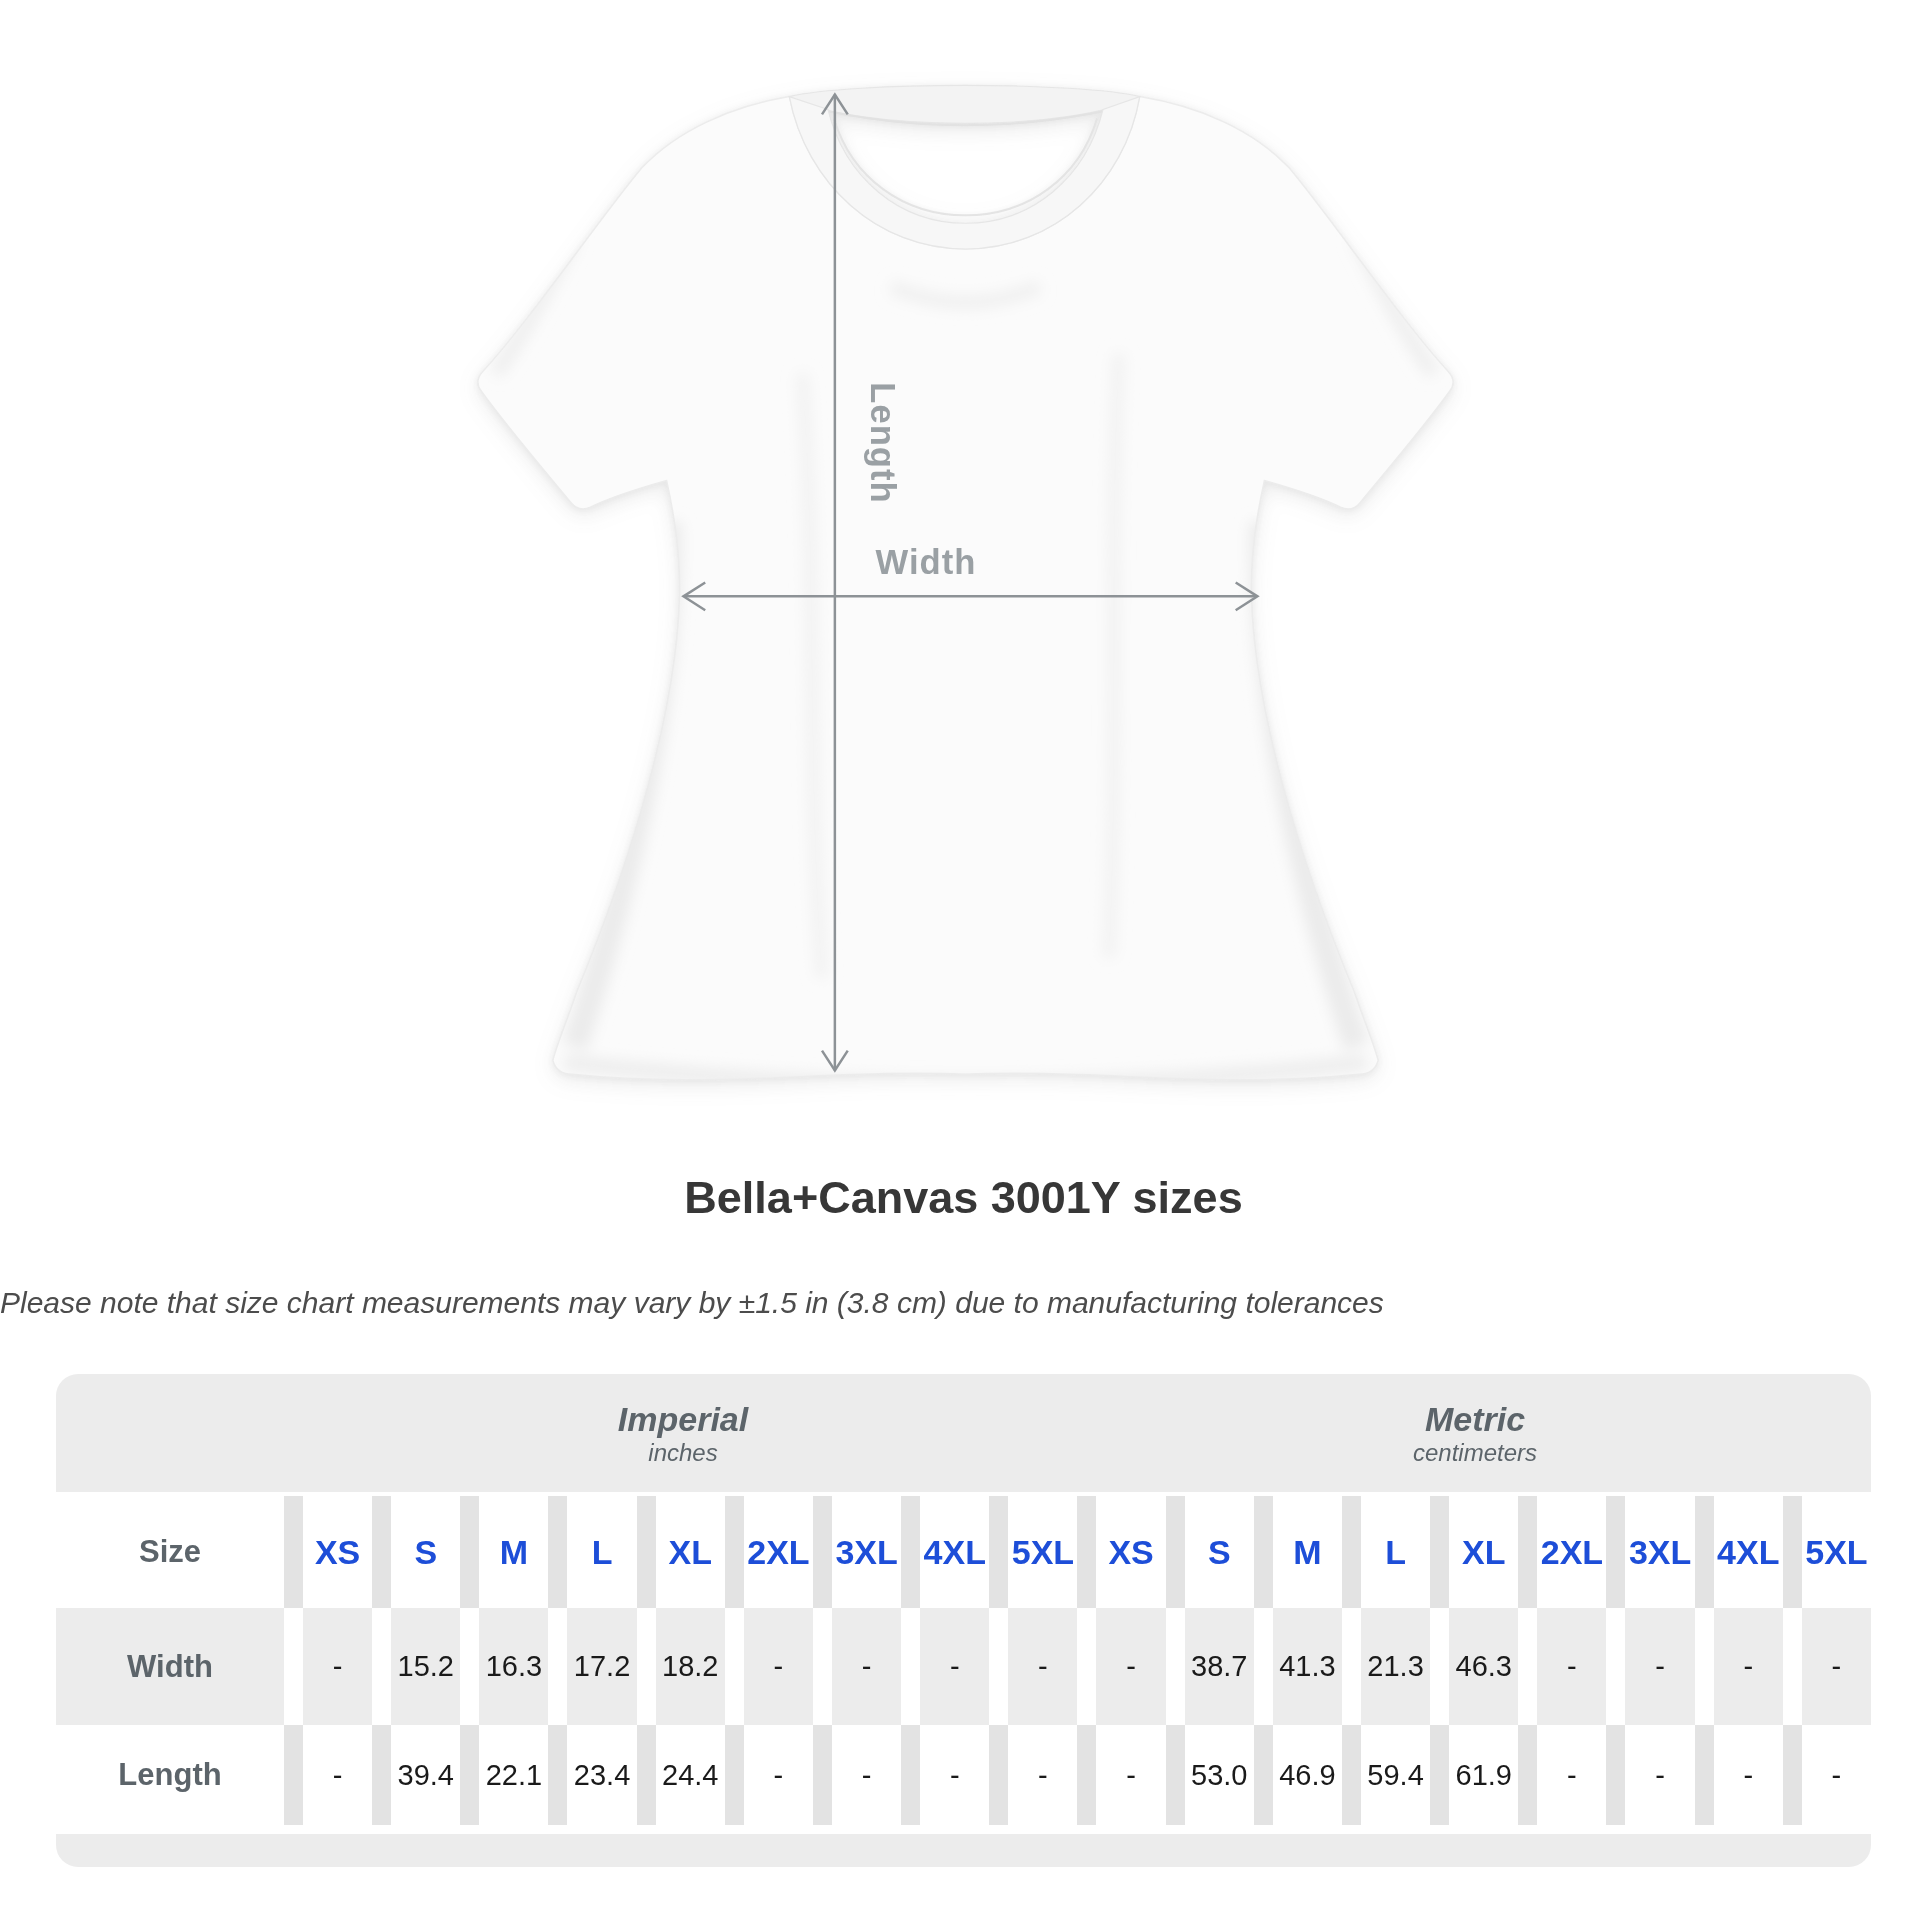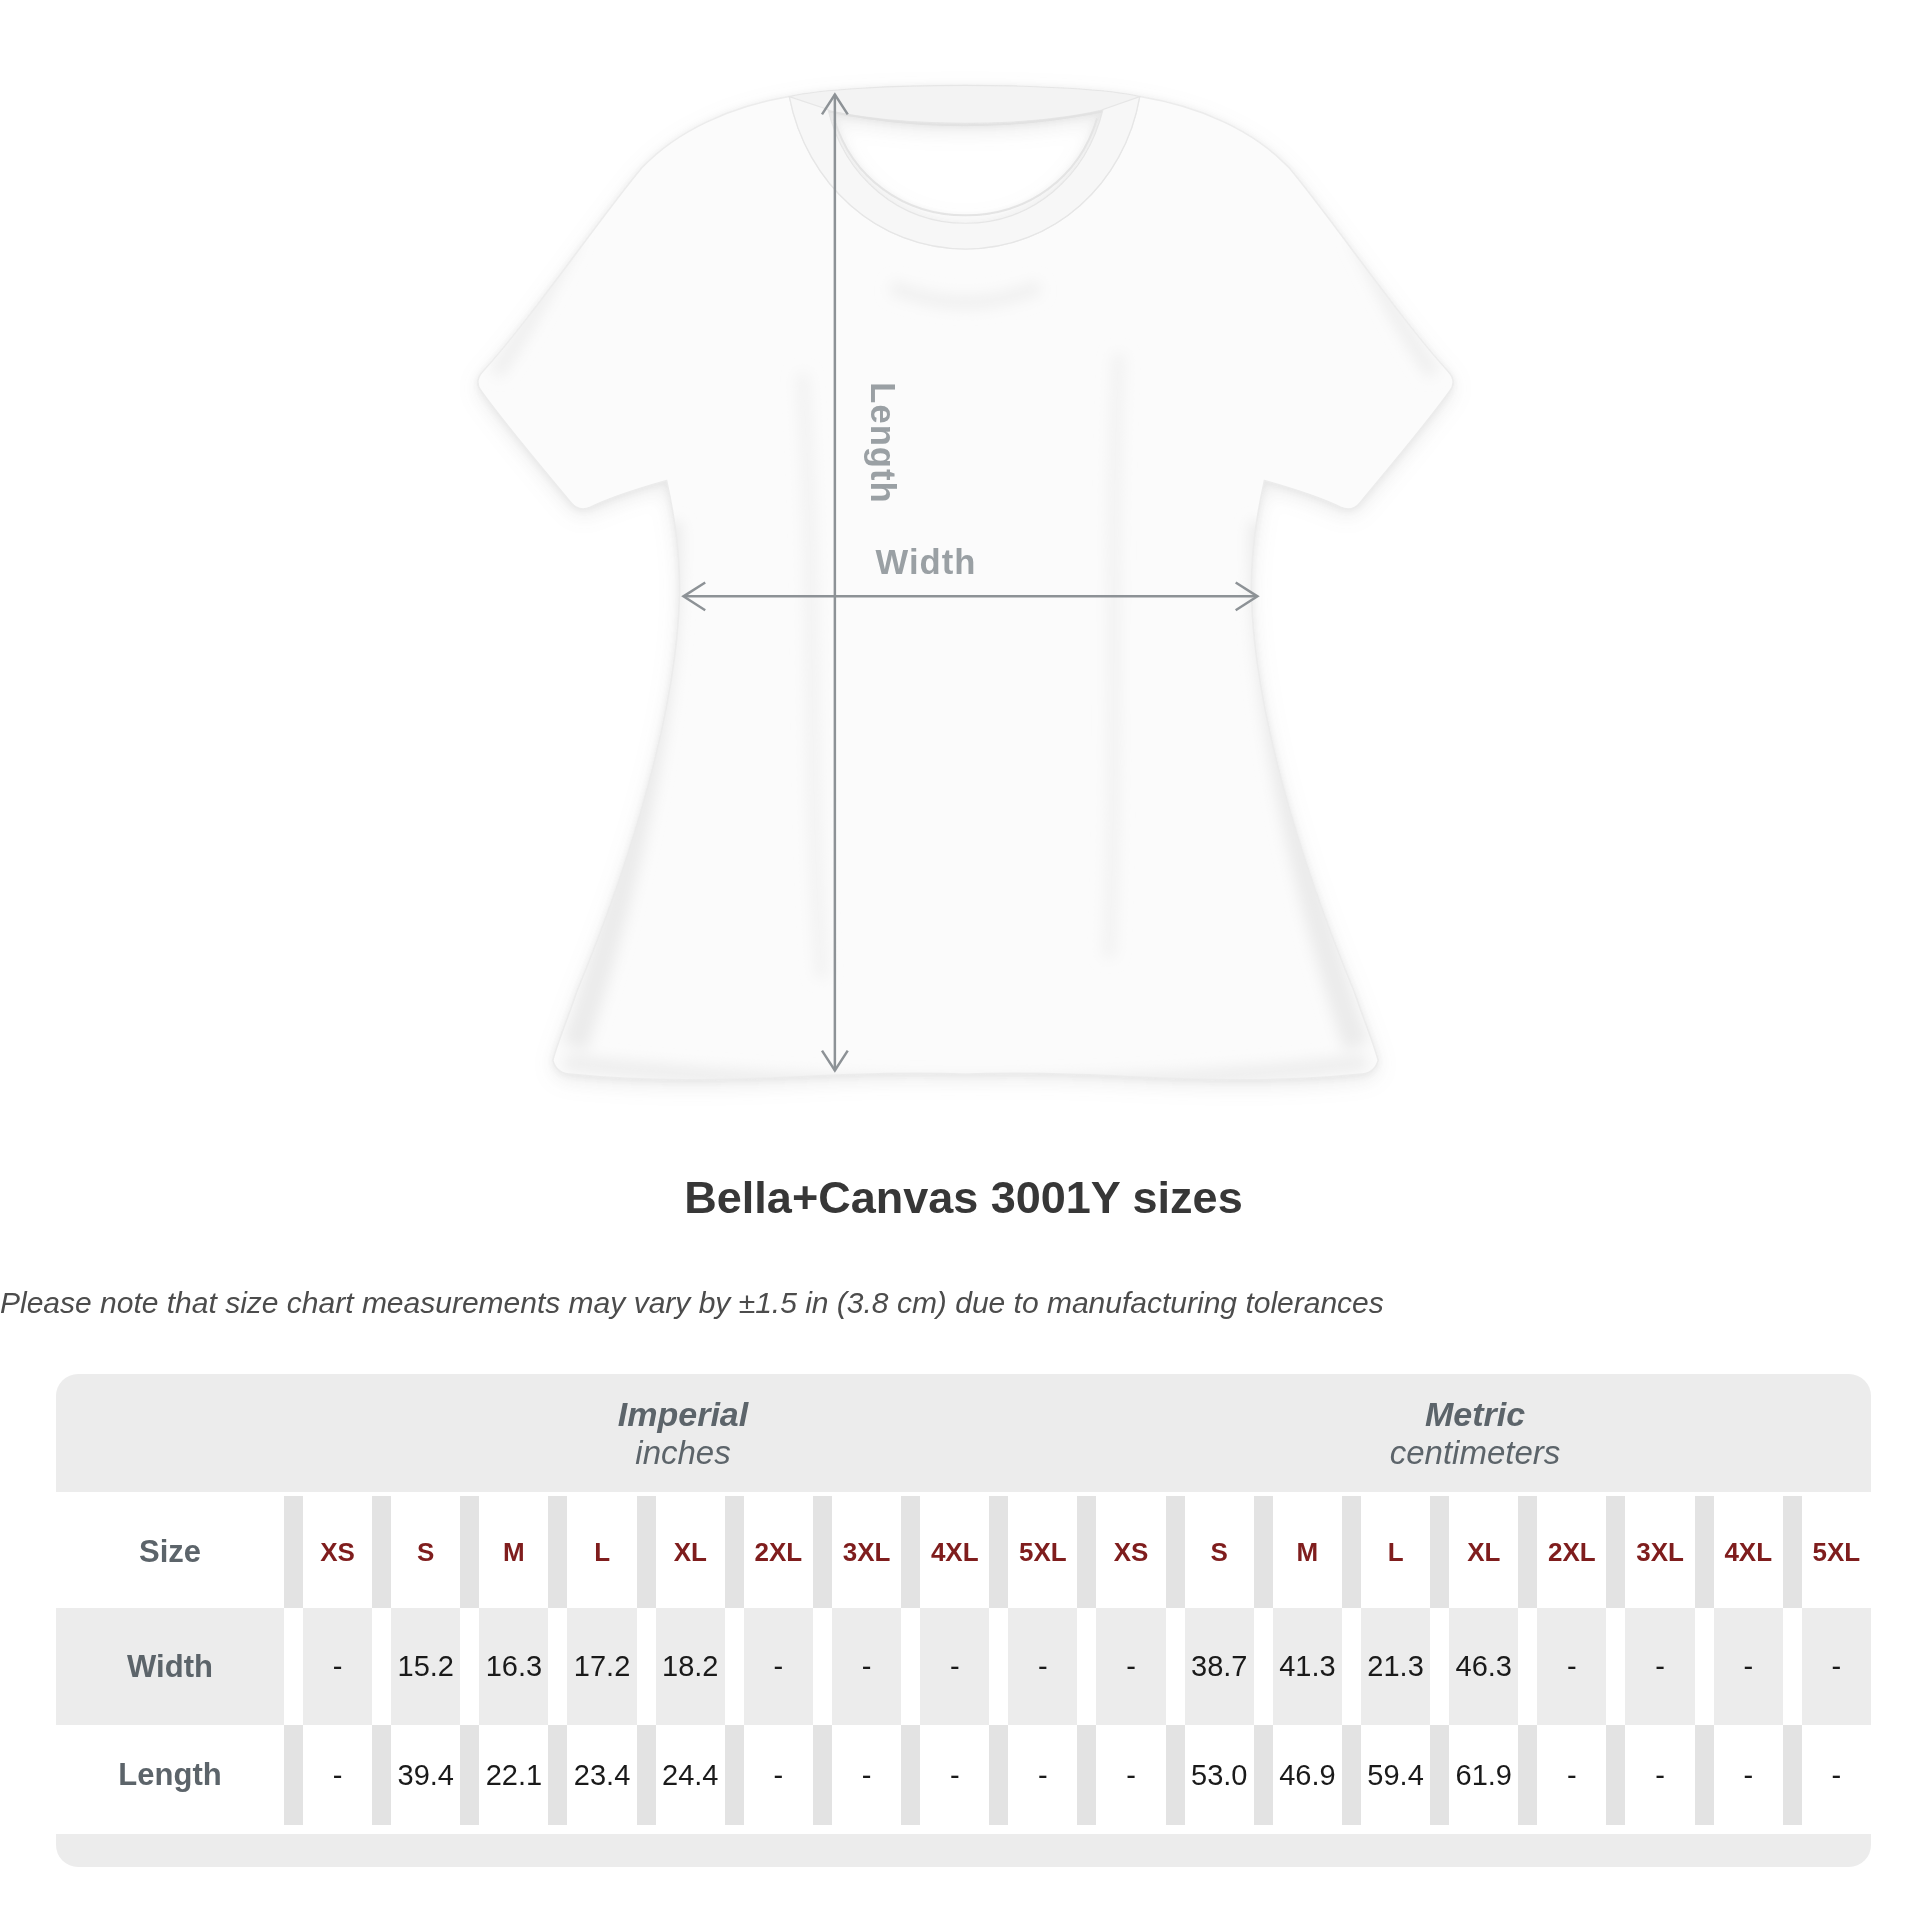--- a/index.html
+++ b/index.html
@@ -19,33 +19,33 @@
   .page-note{position:absolute;left:0;top:1286px;width:100%;text-align:left;
              font-size:30px;font-style:italic;color:#4c4c4c;}
 
   
   .table-card{position:absolute;left:56px;top:1374px;width:1815px;}
   .band{background:#ececec;display:flex;align-items:stretch;}
   .band-top{height:118px;border-radius:22px 22px 0 0;margin-bottom:4px;}
   .band-spacer{width:231px;flex:none;}
   .band-group{flex:1 1 0;display:flex;flex-direction:column;align-items:center;justify-content:center;}
   .band-name{font-size:34px;font-weight:bold;font-style:italic;color:#5c646a;}
-  .band-unit{font-size:33px;font-style:italic;color:#5c646a;}
+  .band-unit{font-size:24px;font-style:italic;color:#5c646a;}
   .band-bottom{height:33px;border-radius:0 0 22px 22px;margin-top:9px;}
 
   .trow{display:grid;grid-template-columns:228px repeat(18,1fr);column-gap:19px;}
   .trow .cell{display:flex;align-items:center;justify-content:center;background:#ffffff;}
   .row-light{background:#e3e3e3;}           
   .row-shaded{background:#ffffff;}          
   .row-shaded .cell{background:#ececec;}
   .r-size{height:112px;}
   .r-width{height:117px;}
   .r-length{height:100px;}
   .cell.lbl{font-size:31px;font-weight:bold;color:#5c646a;}
-  .cell.hdr{font-size:26px;font-weight:bold;color:#7f1d1d;}
+  .cell.hdr{font-size:34px;font-weight:bold;color:#1d4ed8;}
   .cell.val{font-size:29px;color:#1a1a1a;}
 </style>
 </head>
 <body>
 
 <div class="stage">
 
   <div class="shirt-wrap">
     <svg viewBox="0 0 1090 1062">
       <defs>

